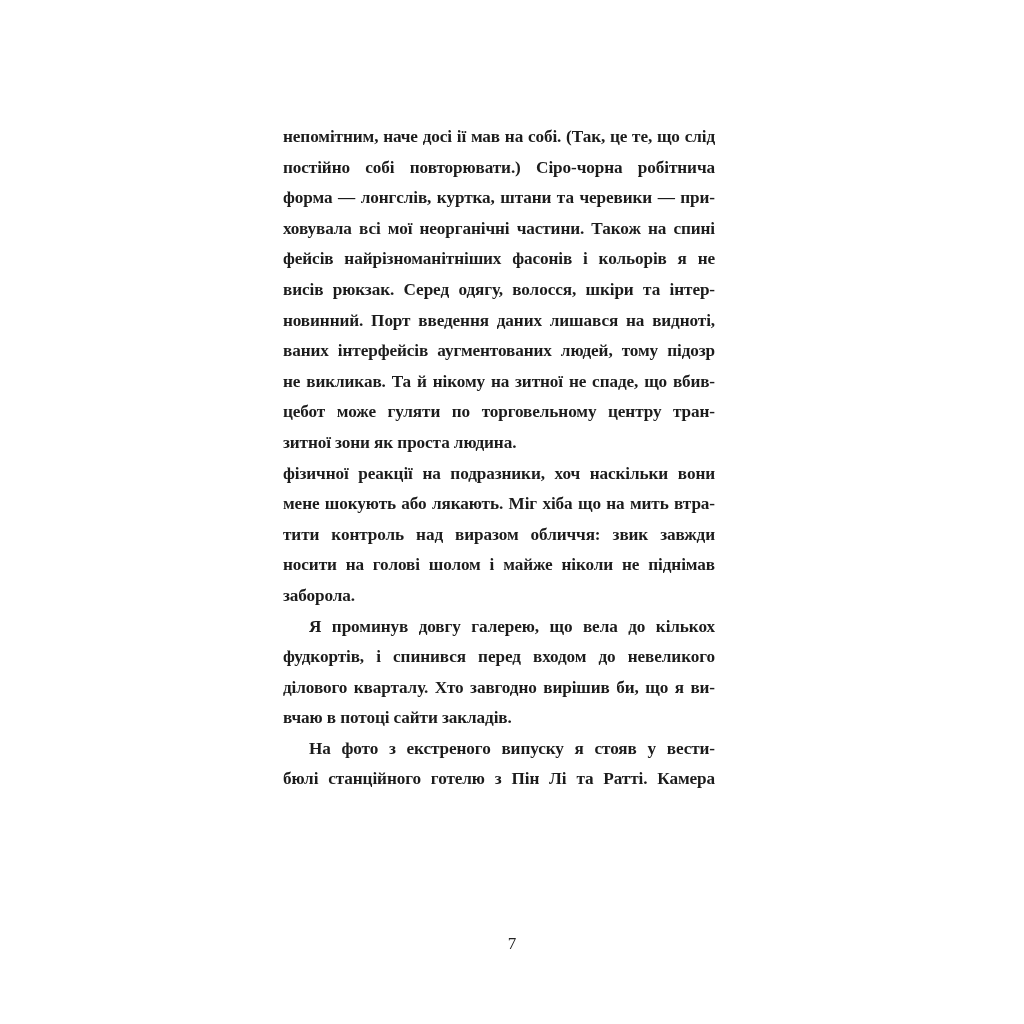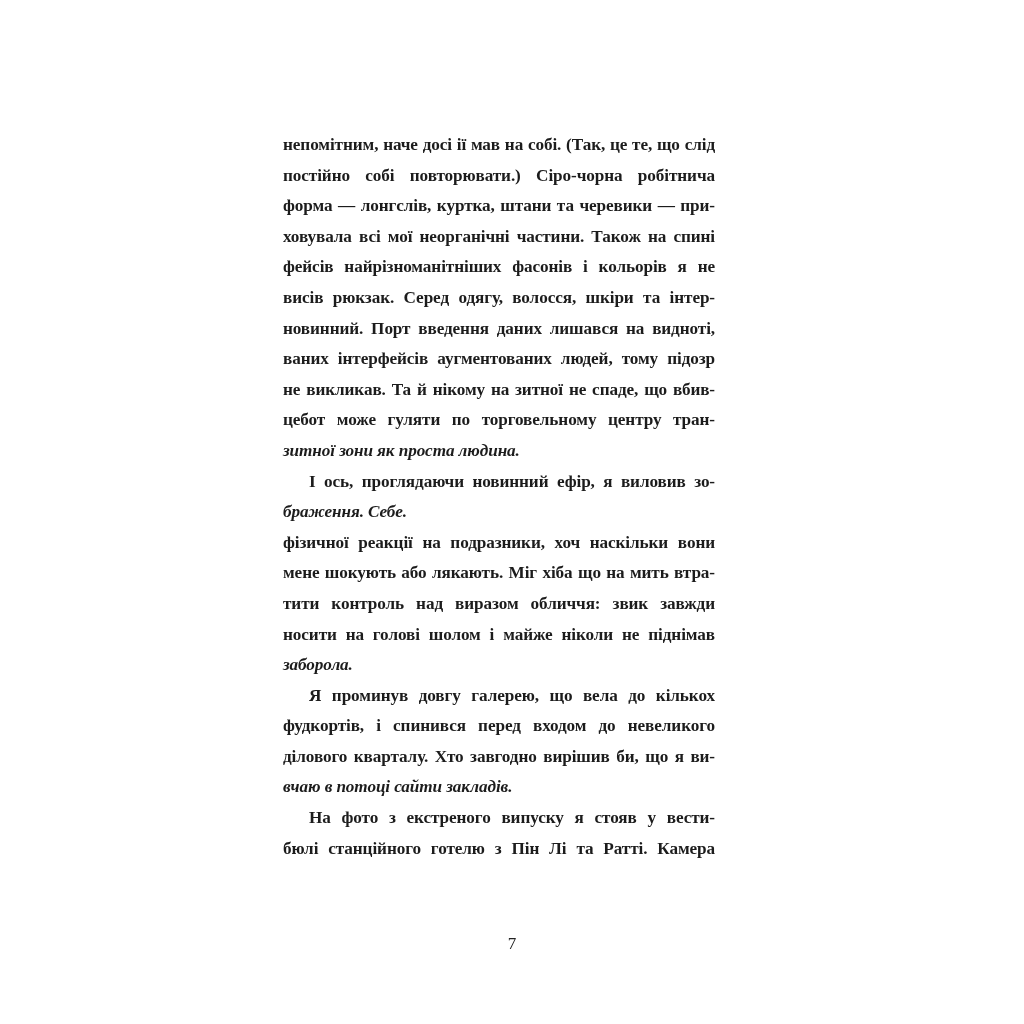--- a/index.html
+++ b/index.html
@@ -15,40 +15,39 @@
   }
   .page {
     position: absolute;
     left: 0; top: 0;
     width: 1024px; height: 1024px;
     background: #ffffff;
   }
   .text-block {
     position: absolute;
     left: 283px;
-    top: 130px;
+    top: 122px;
     width: 432px;
     font-family: "Liberation Serif", "DejaVu Serif", serif;
     font-size: 17.2px;
     line-height: 30.6px;
     color: #1c1c1c;
     text-align: justify;
   }
   .line {
     display: block;
     height: 30.6px;
     white-space: nowrap;
     text-align-last: justify;
     text-align: justify;
     font-weight: bold;
     letter-spacing: -0.1px;
   }
   .line.last {
     text-align-last: left;
-    font-style: italic;
   }
   .line.indent {
     padding-left: 26px;
   }
   .page-number {
     position: absolute;
     left: 0;
     width: 1024px;
     top: 934px;
     text-align: center;
@@ -70,24 +69,20 @@
       <span class="line">ховувала всі мої неорганічні частини. Також на спині</span>
       <span class="line">фейсів найрізноманітніших фасонів і кольорів я не</span>
       <span class="line">висів рюкзак. Серед одягу, волосся, шкіри та інтер-</span>
       <span class="line">новинний. Порт введення даних лишався на видноті,</span>
       <span class="line">ваних інтерфейсів аугментованих людей, тому підозр</span>
       <span class="line">не викликав. Та й нікому на зитної не спаде, що вбив-</span>
       <span class="line">цебот може гуляти по торговельному центру тран-</span>
       <span class="line last">зитної зони як проста людина.</span>
     </div>
 
-    <div>
-      <span class="line indent">І ось, проглядаючи новинний ефір, я виловив зо-</span>
-      <span class="line last">браження. Себе.</span>
-    </div>
 
     <div>
       <span class="line">фізичної реакції на подразники, хоч наскільки вони</span>
       <span class="line">мене шокують або лякають. Міг хіба що на мить втра-</span>
       <span class="line">тити контроль над виразом обличчя: звик завжди</span>
       <span class="line">носити на голові шолом і майже ніколи не піднімав</span>
       <span class="line last">заборола.</span>
     </div>
 
     <div>

